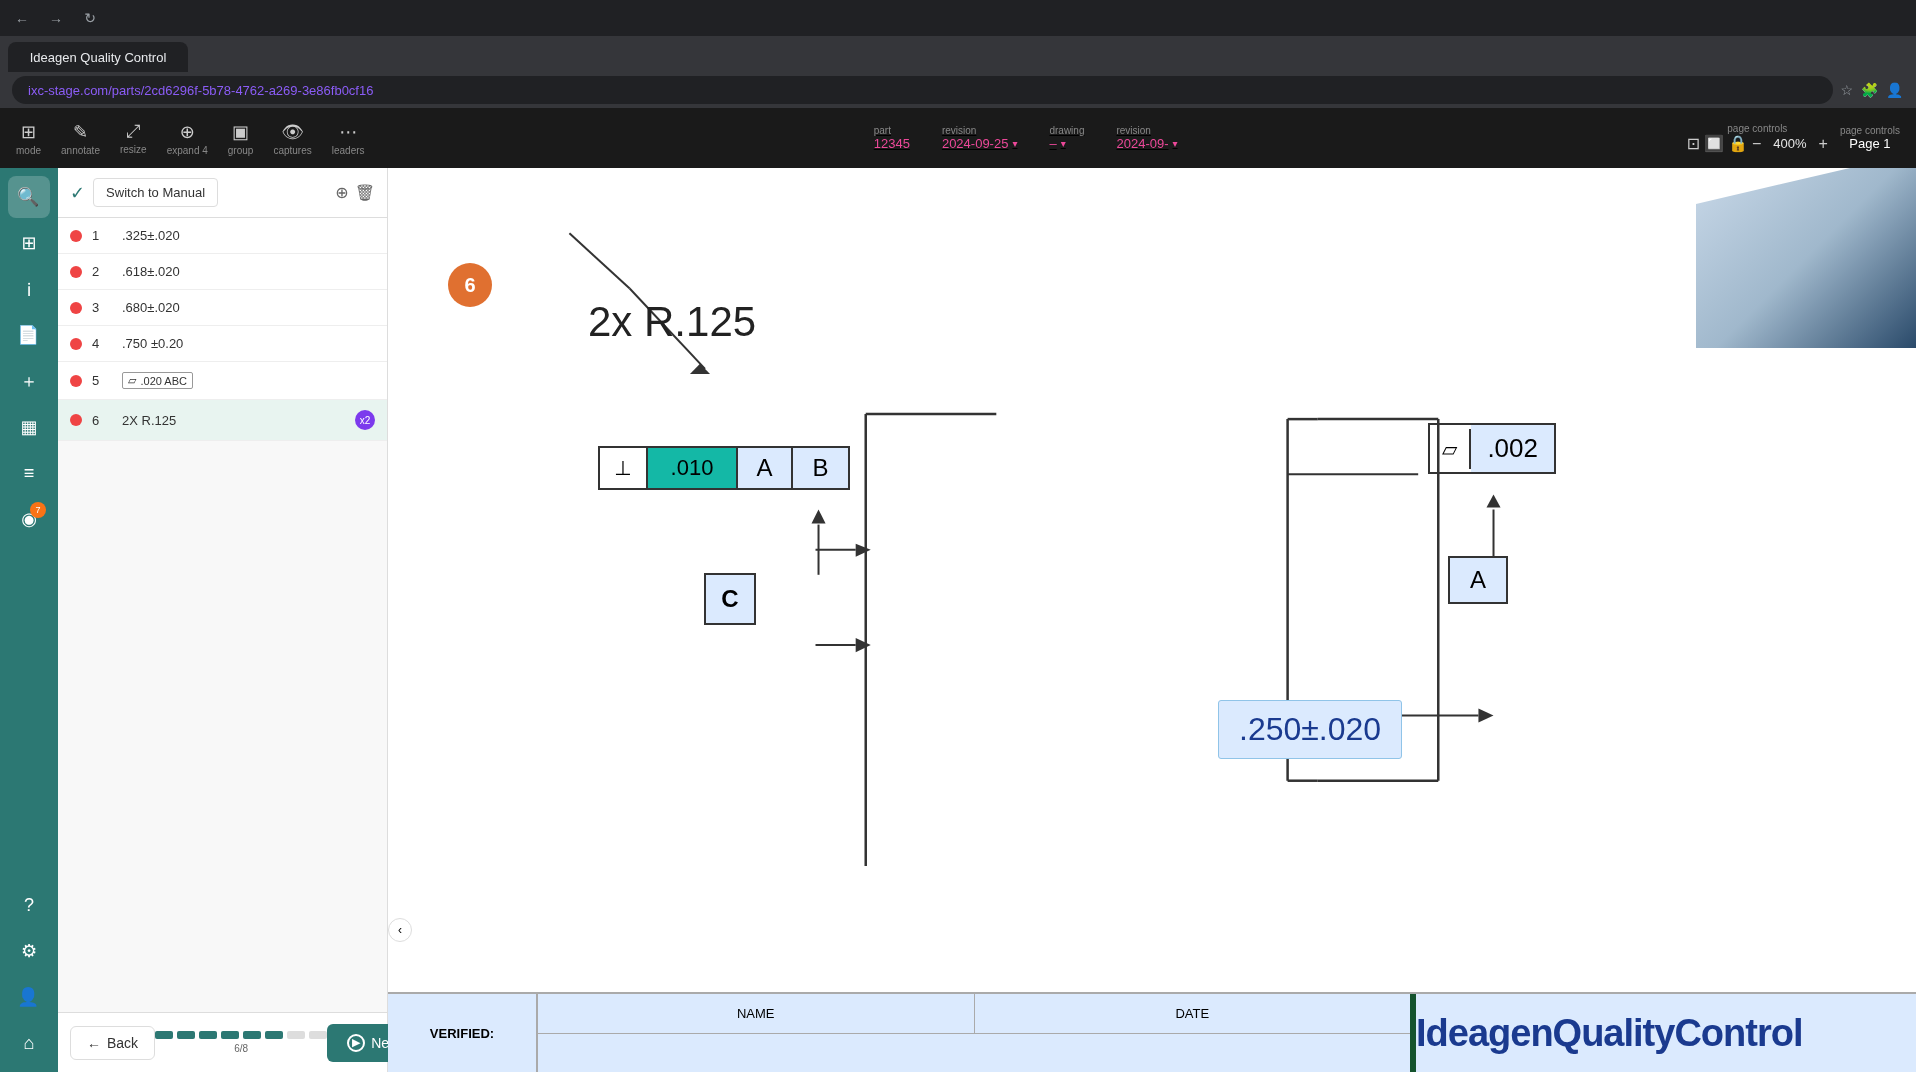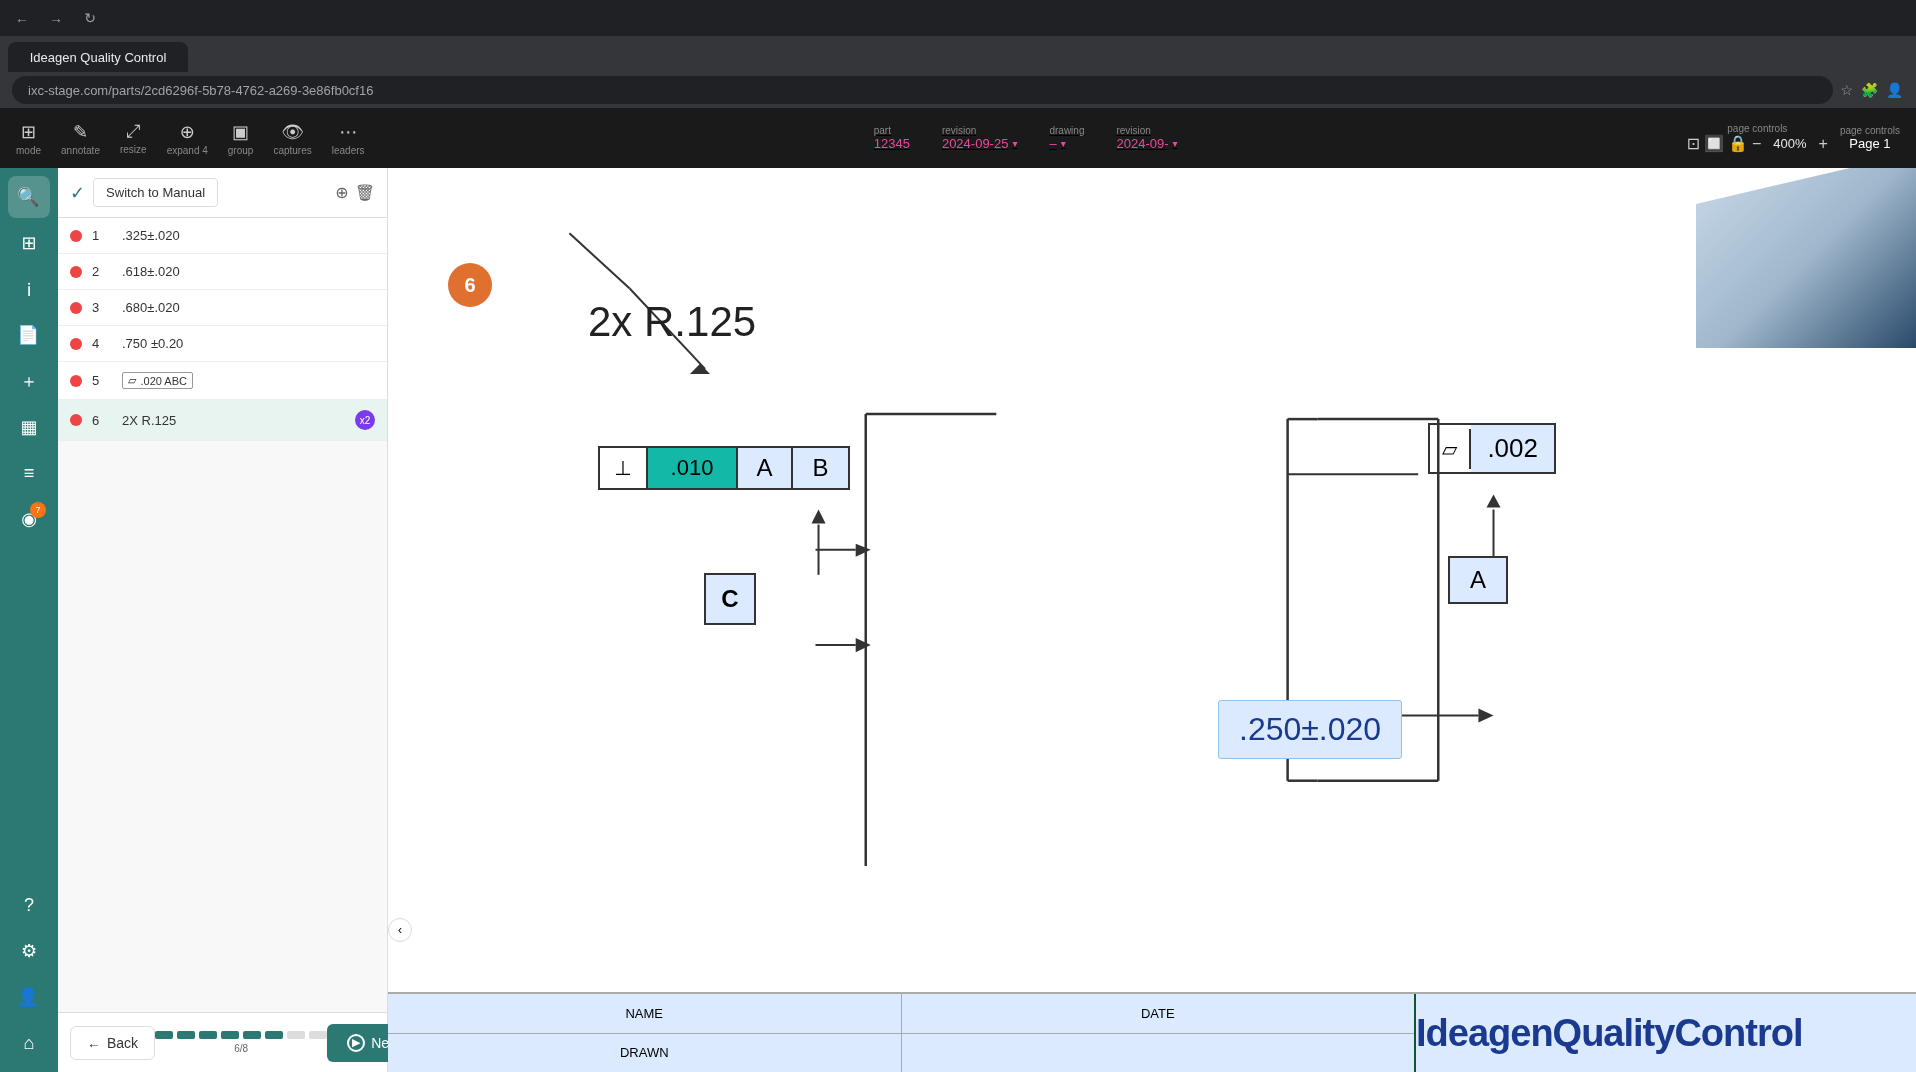--- a/index.html
+++ b/index.html
@@ -44,21 +44,21 @@
       align-items: center;
       padding: 0 12px;
       gap: 8px;
     }
     .address-input {
       flex: 1;
       background: #202124;
       border: none;
       border-radius: 20px;
       padding: 4px 16px;
-      color: #a3a3a3;
+      color: #8b5cf6;
       font-size: 13px;
       height: 28px;
     }
     .address-icons { display: flex; gap: 8px; color: #9aa0a6; font-size: 14px; }
 
     
     .app-toolbar {
       height: 60px;
       background: #1a1a1a;
       display: flex;
@@ -581,33 +581,33 @@
 
     <div class="tol-box" style="left:830px; top:512px;margin-top:20px;">
       <span>.250±.020</span>
     </div>
 
     <div style="position:absolute; top:0; right:0; width:220px; height:180px; overflow:hidden;">
       <div style="width:100%; height:100%; background:linear-gradient(135deg, #c8d8e8 0%, #a0b8cc 50%, #2a4a6a 100%); clip-path:polygon(0 20%, 70% 0, 100% 0, 100% 100%, 0 100%);"></div>
     </div>
 
     <div style="position:absolute; bottom:0; left:0; right:0; height:80px; background:#dbeafe; border-top:2px solid #aaa; display:flex;">
-      <div style="display:flex; flex-direction:column; flex:1; border-right:2px solid #14532d;">
+      <div style="width:150px; border-right:2px solid #aaa; display:flex; align-items:center; justify-content:center; padding:0 10px;">
+        <span style="font-size:13px; font-weight:bold;">VERIFIED:</span>
+      </div>
+      <div style="display:flex; flex-direction:column; flex:1; border-right:6px solid #14532d;">
         <div style="display:flex; flex:1; border-bottom:1px solid #aaa;">
           <div style="flex:1; border-right:1px solid #aaa; display:flex;align-items:center;justify-content:center;font-size:13px;">
             <span>NAME</span>
           </div>
           <div style="flex:1; display:flex;align-items:center;justify-content:center;font-size:13px;">
             <span>DATE</span>
           </div>
         </div>
         <div style="display:flex; flex:1;">
-          <div style="flex:1; border-right:1px solid #aaa; display:flex;align-items:center;justify-content:center;font-size:13px;">
-            <span>DRAWN</span>
-          </div>
           <div style="flex:1;"></div>
         </div>
       </div>
       <div style="width:500px; display:flex; align-items:center; justify-content:flex-start;">
         <span style="font-size:38px; font-weight:bold; color:#1a3a8f; letter-spacing:-1px;">IdeagenQualityControl</span>
       </div>
     </div>
 
     <div style="position:absolute; left:0; bottom:130px; background:#fff; border:1px solid #ddd; border-radius:50%; width:24px; height:24px; display:flex; align-items:center; justify-content:center; cursor:pointer; font-size:12px;">‹</div>
 

